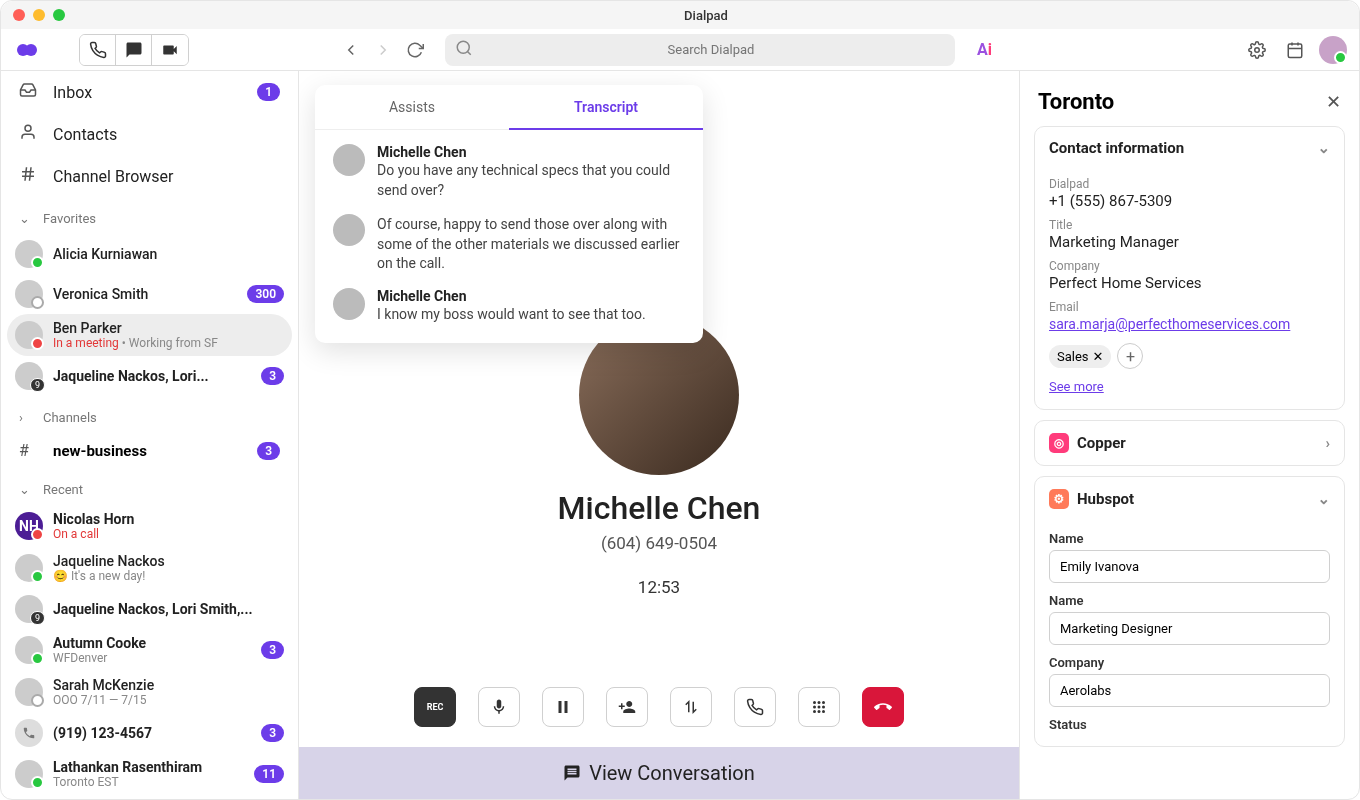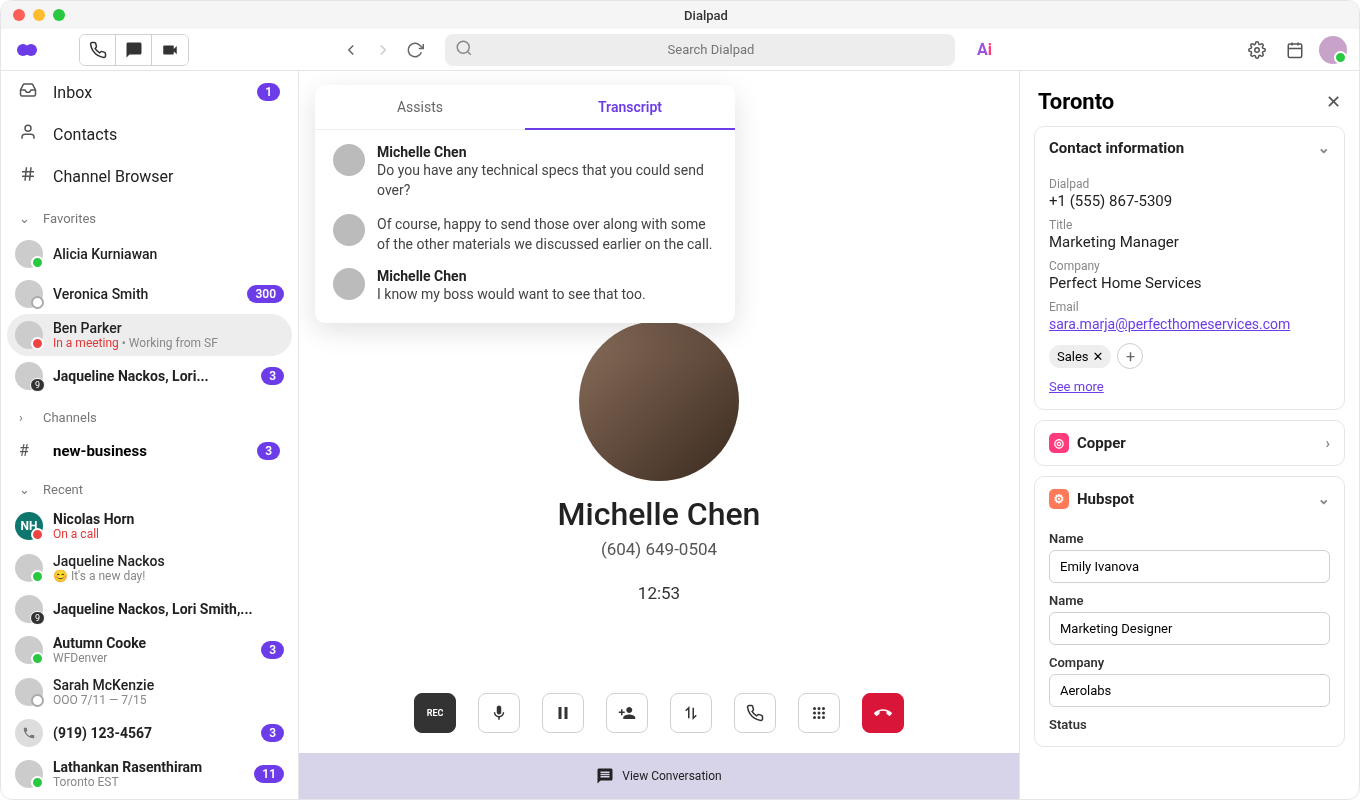--- a/index.html
+++ b/index.html
@@ -55,42 +55,42 @@
 .contact-name { font-size: 14px; color: #222; font-weight: 500; white-space: nowrap; overflow: hidden; text-overflow: ellipsis; }
 .contact-name.bold { font-weight: 700; }
 .contact-sub { font-size: 12px; color: #888; white-space: nowrap; overflow: hidden; text-overflow: ellipsis; }
 .contact-sub .status-red { color: #e23838; }
 .channel-item { display: flex; align-items: center; padding: 8px 18px; gap: 14px; cursor: pointer; }
 .channel-item .hash { color: #555; font-size: 16px; width: 20px; }
 .channel-item .label { font-size: 15px; font-weight: 700; flex: 1; }
 
 
 .center { flex: 1; position: relative; display: flex; flex-direction: column; overflow: hidden; }
-.transcript-card { position: absolute; top: 14px; left: 16px; width: 420px; background: #fff; border-radius: 10px; box-shadow: 0 8px 28px rgba(0,0,0,0.12); z-index: 10; overflow: hidden; }
+.transcript-card { position: absolute; top: 14px; left: 16px; width: 388px; background: #fff; border-radius: 10px; box-shadow: 0 8px 28px rgba(0,0,0,0.12); z-index: 10; overflow: hidden; }
 .transcript-tabs { display: flex; border-bottom: 1px solid #eee; }
 .transcript-tab { flex: 1; padding: 14px 0; text-align: center; font-size: 14px; color: #666; cursor: pointer; position: relative; }
 .transcript-tab.active { color: #6c3ce9; font-weight: 600; }
 .transcript-tab.active::after { content: ''; position: absolute; bottom: -1px; left: 0; right: 0; height: 2px; background: #6c3ce9; }
 .transcript-body { padding: 14px 18px 18px; }
 .msg { display: flex; gap: 12px; margin-bottom: 14px; }
 .msg:last-child { margin-bottom: 0; }
 .msg-avatar { width: 32px; height: 32px; border-radius: 50%; background: #bbb; flex-shrink: 0; }
 .msg-content .msg-author { font-weight: 700; font-size: 14px; color: #222; }
 .msg-content .msg-text { font-size: 14px; color: #444; line-height: 1.4; margin-top: 1px; }
 
 .call-center { flex: 1; display: flex; flex-direction: column; align-items: center; justify-content: flex-end; padding-bottom: 0; }
 .caller-avatar { width: 160px; height: 160px; border-radius: 50%; background: linear-gradient(135deg,#8b6f5c,#3a2a1f); margin-top: 240px; }
 .caller-name { font-size: 32px; font-weight: 500; color: #222; margin-top: 14px; }
 .caller-phone { font-size: 17px; color: #555; margin-top: 6px; }
 .call-timer { font-size: 17px; color: #333; margin-top: 24px; }
 .call-controls { display: flex; gap: 22px; margin-top: 90px; margin-bottom: 20px; }
 .ctrl-btn { width: 42px; height: 40px; border: 1px solid #d0d0d0; background: #fff; border-radius: 8px; display: flex; align-items: center; justify-content: center; cursor: pointer; color: #333; }
 .ctrl-btn.rec { background: #333; color: #fff; border-color: #333; font-size: 9px; font-weight: 700; }
 .ctrl-btn.hangup { background: #d9163a; border-color: #d9163a; color: #fff; }
-.view-conv { width: 100%; background: #d7d3e8; padding: 14px 0; text-align: center; font-size: 12px; color: #222; display: flex; align-items: center; justify-content: center; gap: 8px; cursor: pointer; }
+.view-conv { width: 100%; background: #d7d3e8; padding: 14px 0; text-align: center; font-size: 20px; color: #222; display: flex; align-items: center; justify-content: center; gap: 8px; cursor: pointer; }
 
 
 .rightpanel { width: 340px; border-left: 1px solid #e5e5e5; overflow-y: auto; padding: 0 0 20px; }
 .profile-header { display: flex; align-items: center; justify-content: space-between; padding: 18px 18px 12px; }
 .profile-header h2 { font-size: 22px; font-weight: 700; }
 .profile-header button { border: none; background: transparent; cursor: pointer; font-size: 18px; color: #555; }
 .card { border: 1px solid #e5e5e5; border-radius: 10px; margin: 0 14px 10px; overflow: hidden; }
 .card-header { display: flex; align-items: center; padding: 12px 14px; font-size: 15px; font-weight: 700; color: #222; gap: 8px; cursor: pointer; }
 .card-header .chev { margin-left: auto; color: #888; }
 .card-body { padding: 0 14px 14px; }
@@ -265,21 +265,21 @@
           <span class="badge">3</span>
         </div>
       </div>
 
     <div class="section-header">
       <span class="chev">⌄</span>
       <span>Recent</span>
     </div>
     <div id="recent-list">
         <div class="contact-item">
-          <div class="contact-avatar busy" style="background: #0f766e; color: rgb(255, 255, 255); font-size: 12px; display: flex; align-items: center; justify-content: center; font-weight: 700;">NH</div>
+          <div class="contact-avatar busy" style="background: #4c1d95; color: rgb(255, 255, 255); font-size: 14px; display: flex; align-items: center; justify-content: center; font-weight: 700;">NH</div>
           <div class="contact-text">
             <div class="contact-name bold">Nicolas Horn</div>
             <div class="contact-sub"><span class="status-red">On a call</span></div>
           </div>
         </div>
         <div class="contact-item">
           <div class="contact-avatar online"></div>
           <div class="contact-text">
             <div class="contact-name">Jaqueline Nackos</div>
             <div class="contact-sub"><span>😊 It's a new day!</span></div>

